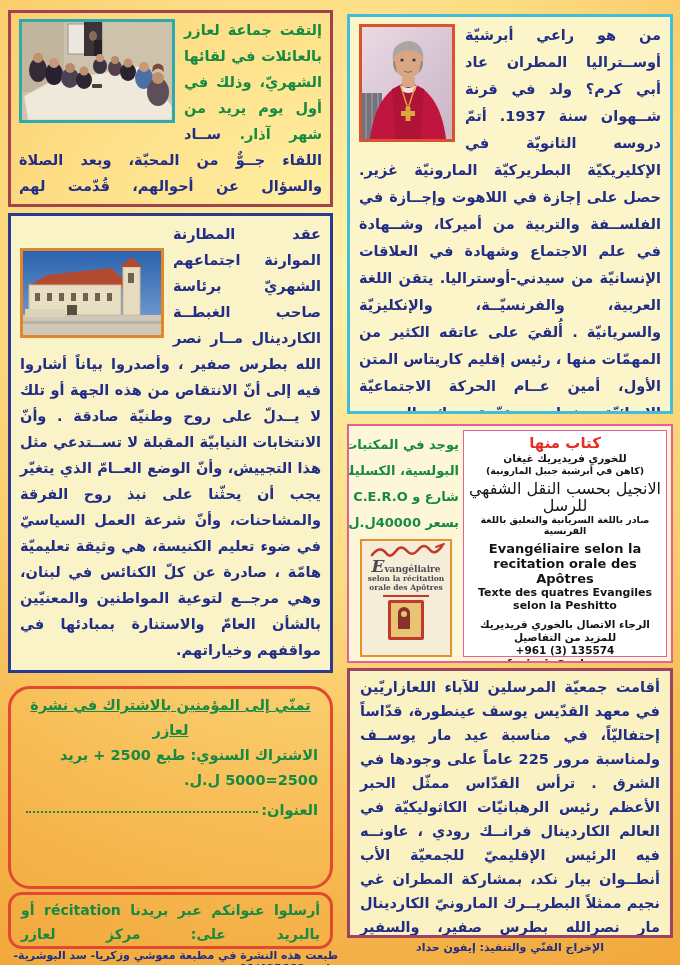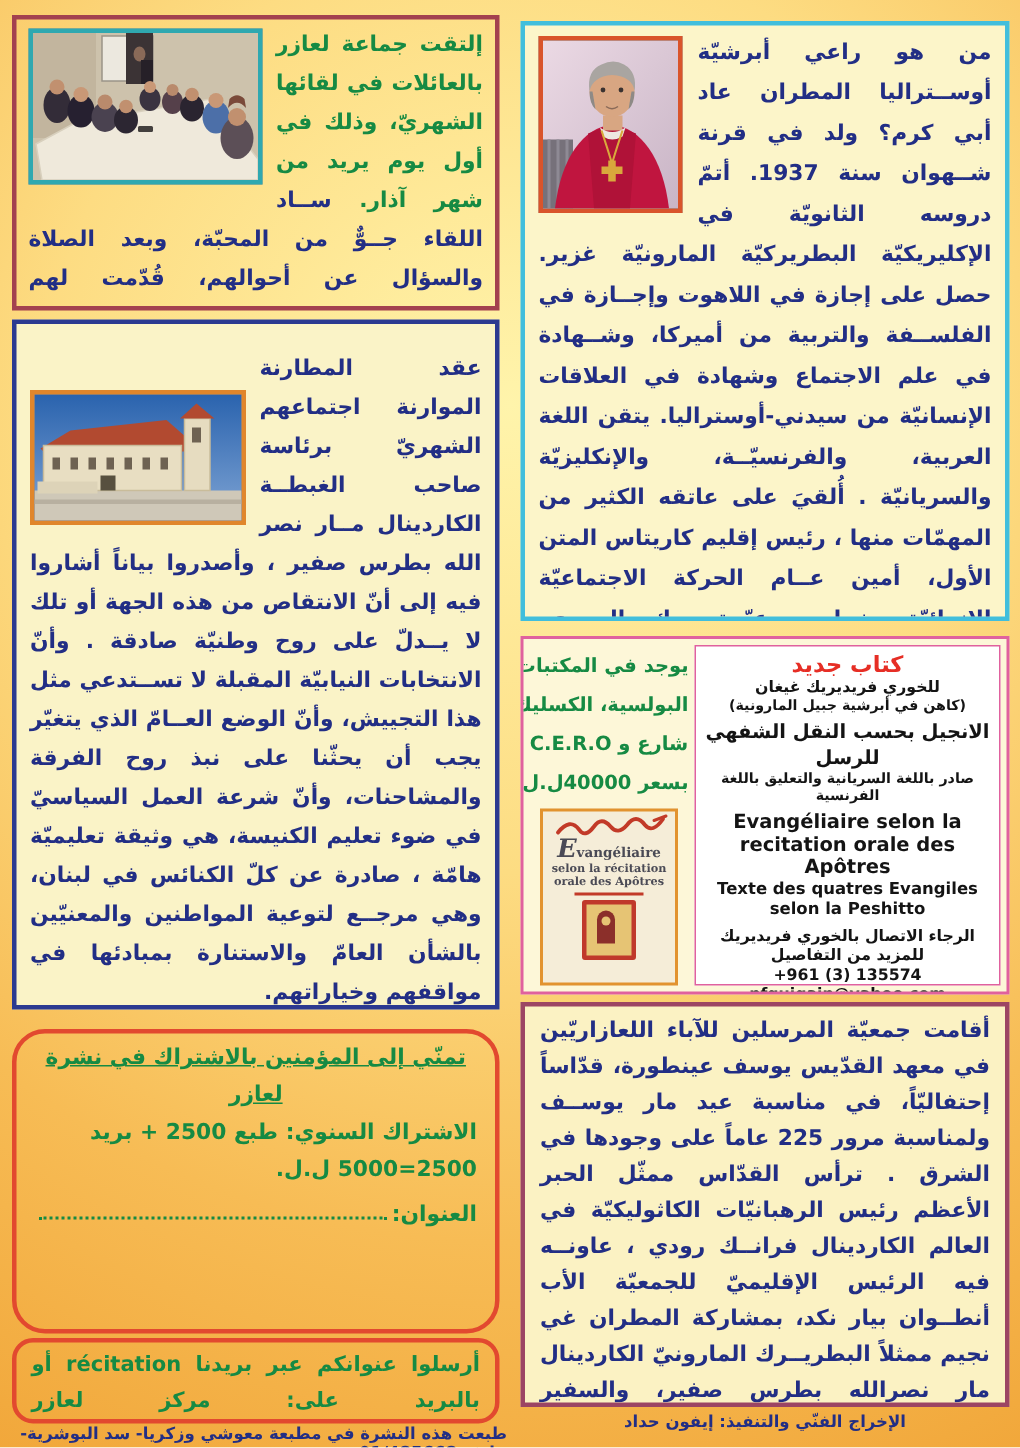--- a/index.html
+++ b/index.html
@@ -14,21 +14,21 @@
   
   #box-family { left:8px; top:10px; width:325px; height:197px;
     border:3px solid #A3414F; padding:4px 8px; font-size:14.5px; line-height:26px; }
   .photo-frame { float:left; background:#888; }
   #meeting-photo-frame { border:3px solid #2FA8B0; margin:2px 9px 2px 0; }
   .t-green { color:#168A43; }
   .t-navy  { color:#222E85; }
   .t-red   { color:#E62E25; }
 
   #box-statement { left:8px; top:213px; width:325px; height:460px;
-    background:#FAF3C7; border:3px solid #2B3990; padding:17px 9px;
+    background:#FAF3C7; border:3px solid #2B3990; padding:5px 9px;
     font-size:14.5px; line-height:26px; }
   #building-photo-frame { border:3px solid #E0862C; margin:27px 9px 3px 0; }
   .cta-line { text-align:center; direction:rtl; line-height:24px; margin-top:1px; }
   .cta-label { font-size:13.5px; font-weight:bold; }
 
   #box-subscription { left:8px; top:686px; width:325px; height:203px;
     border:3px solid #E2492F; border-radius:22px; padding:4px 12px;
     color:#168A43; font-weight:bold; font-size:14.5px; direction:rtl; }
   .sub-title { text-align:center; text-decoration:underline; line-height:25px; }
   .sub-line { line-height:25px; text-align:right; }
@@ -66,21 +66,21 @@
     border:3px solid #C0392B; border-radius:2px; position:relative; }
   .cover-icon::before { content:""; position:absolute; left:7px; top:4px; width:12px; height:22px;
     background:#8B2F2A; border-radius:6px 6px 0 0; }
   .cover-icon::after { content:""; position:absolute; left:10px; top:8px; width:6px; height:6px;
     background:#E6C474; border-radius:50%; }
   #details-panel { flex:1; background:#FFFFFF; border:1px solid #E0619E;
     text-align:center; padding:3px 4px; color:#141414; direction:rtl; }
   .d-header { color:#E62E25; font-weight:bold; font-size:15px; line-height:18px; }
   .d-sm { font-size:10.5px; font-weight:bold; line-height:13px; }
   .d-xs { font-size:9.5px; line-height:11px; font-weight:bold; }
-  .d-title-ar { font-size:13px; font-weight:bold; line-height:17px; margin-top:4px; }
+  .d-title-ar { font-size:16px; font-weight:normal; line-height:17px; margin-top:4px; }
   .d-fr { direction:ltr; font-weight:bold; font-size:13px; line-height:15px; margin-top:5px; }
   .d-fr-sub { direction:ltr; font-weight:bold; font-size:11px; line-height:13px; }
   .d-contact { margin-top:6px; }
   .d-link { text-decoration:underline; }
 
   #box-mass { left:347px; top:668px; width:326px; height:270px;
     background:#FBF2C3; border:3px solid #9C4563; padding:4px 10px;
     font-size:14.5px; line-height:24px; }
   #footer-right { left:347px; top:941px; width:326px; text-align:center; direction:rtl;
     color:#222E85; font-size:11px; font-weight:bold; }
@@ -235,21 +235,21 @@
           <path d="M70,6 l8,-3" stroke="#C23A28" stroke-width="2" stroke-linecap="round"></path>
         </svg>
         <div class="cover-title"><span class="cover-cap">E</span><span>vangéliaire</span></div>
         <div class="cover-sub">selon la récitation</div>
         <div class="cover-sub">orale des Apôtres</div>
         <div class="cover-rule"></div>
         <div class="cover-icon"></div>
       </div>
     </div>
     <div id="details-panel">
-      <div class="d-header">كتاب جديد</div>
+      <div class="d-header">كتاب منها</div>
       <div class="d-sm">للخوري فريديريك غيغان</div>
       <div class="d-xs">(كاهن في أبرشية جبيل المارونية)</div>
       <div class="d-title-ar">الانجيل بحسب النقل الشفهي للرسل</div>
       <div class="d-xs">صادر باللغة السريانية والتعليق باللغة الفرنسية</div>
       <div class="d-fr">Evangéliaire selon la recitation orale des Apôtres</div>
       <div class="d-fr-sub">Texte des quatres Evangiles selon la Peshitto</div>
       <div class="d-sm d-contact">الرجاء الاتصال بالخوري فريديريك للمزيد من التفاصيل</div>
       <div class="d-sm" style="direction:ltr">+961 (3) 135574</div>
       <div class="d-sm d-link" style="direction:ltr">pfguigain@yahoo.com</div>
 

